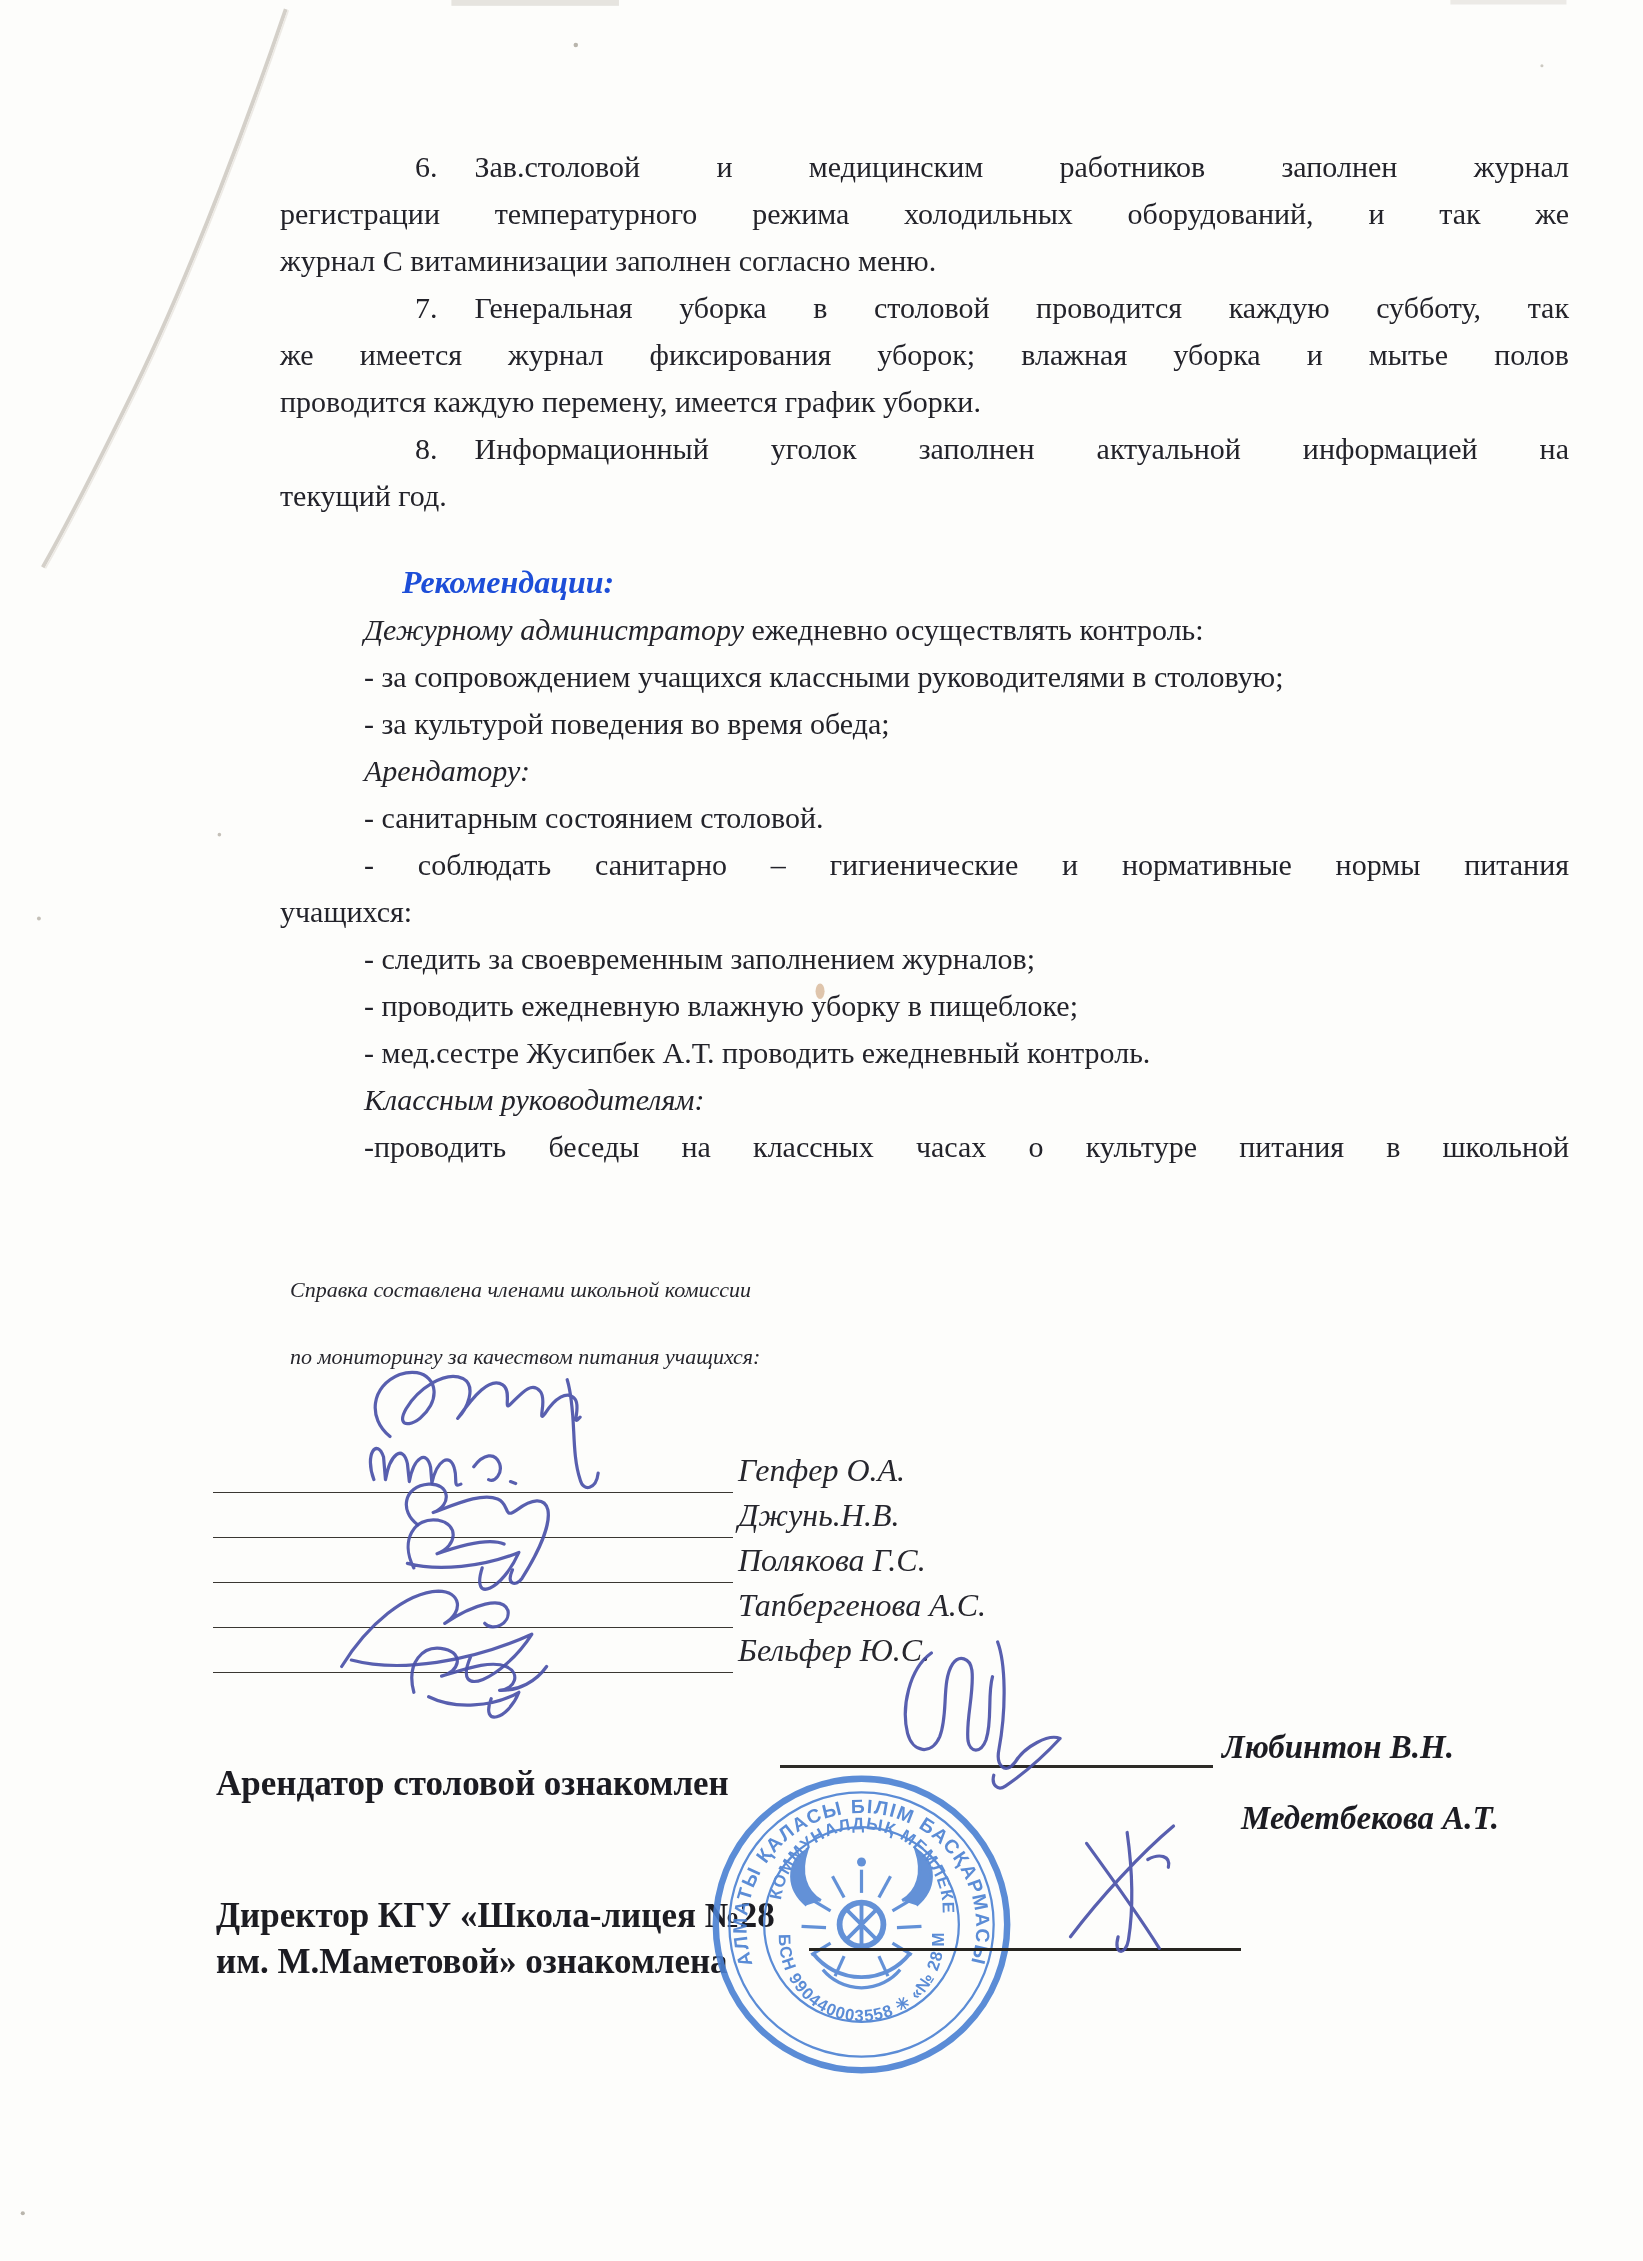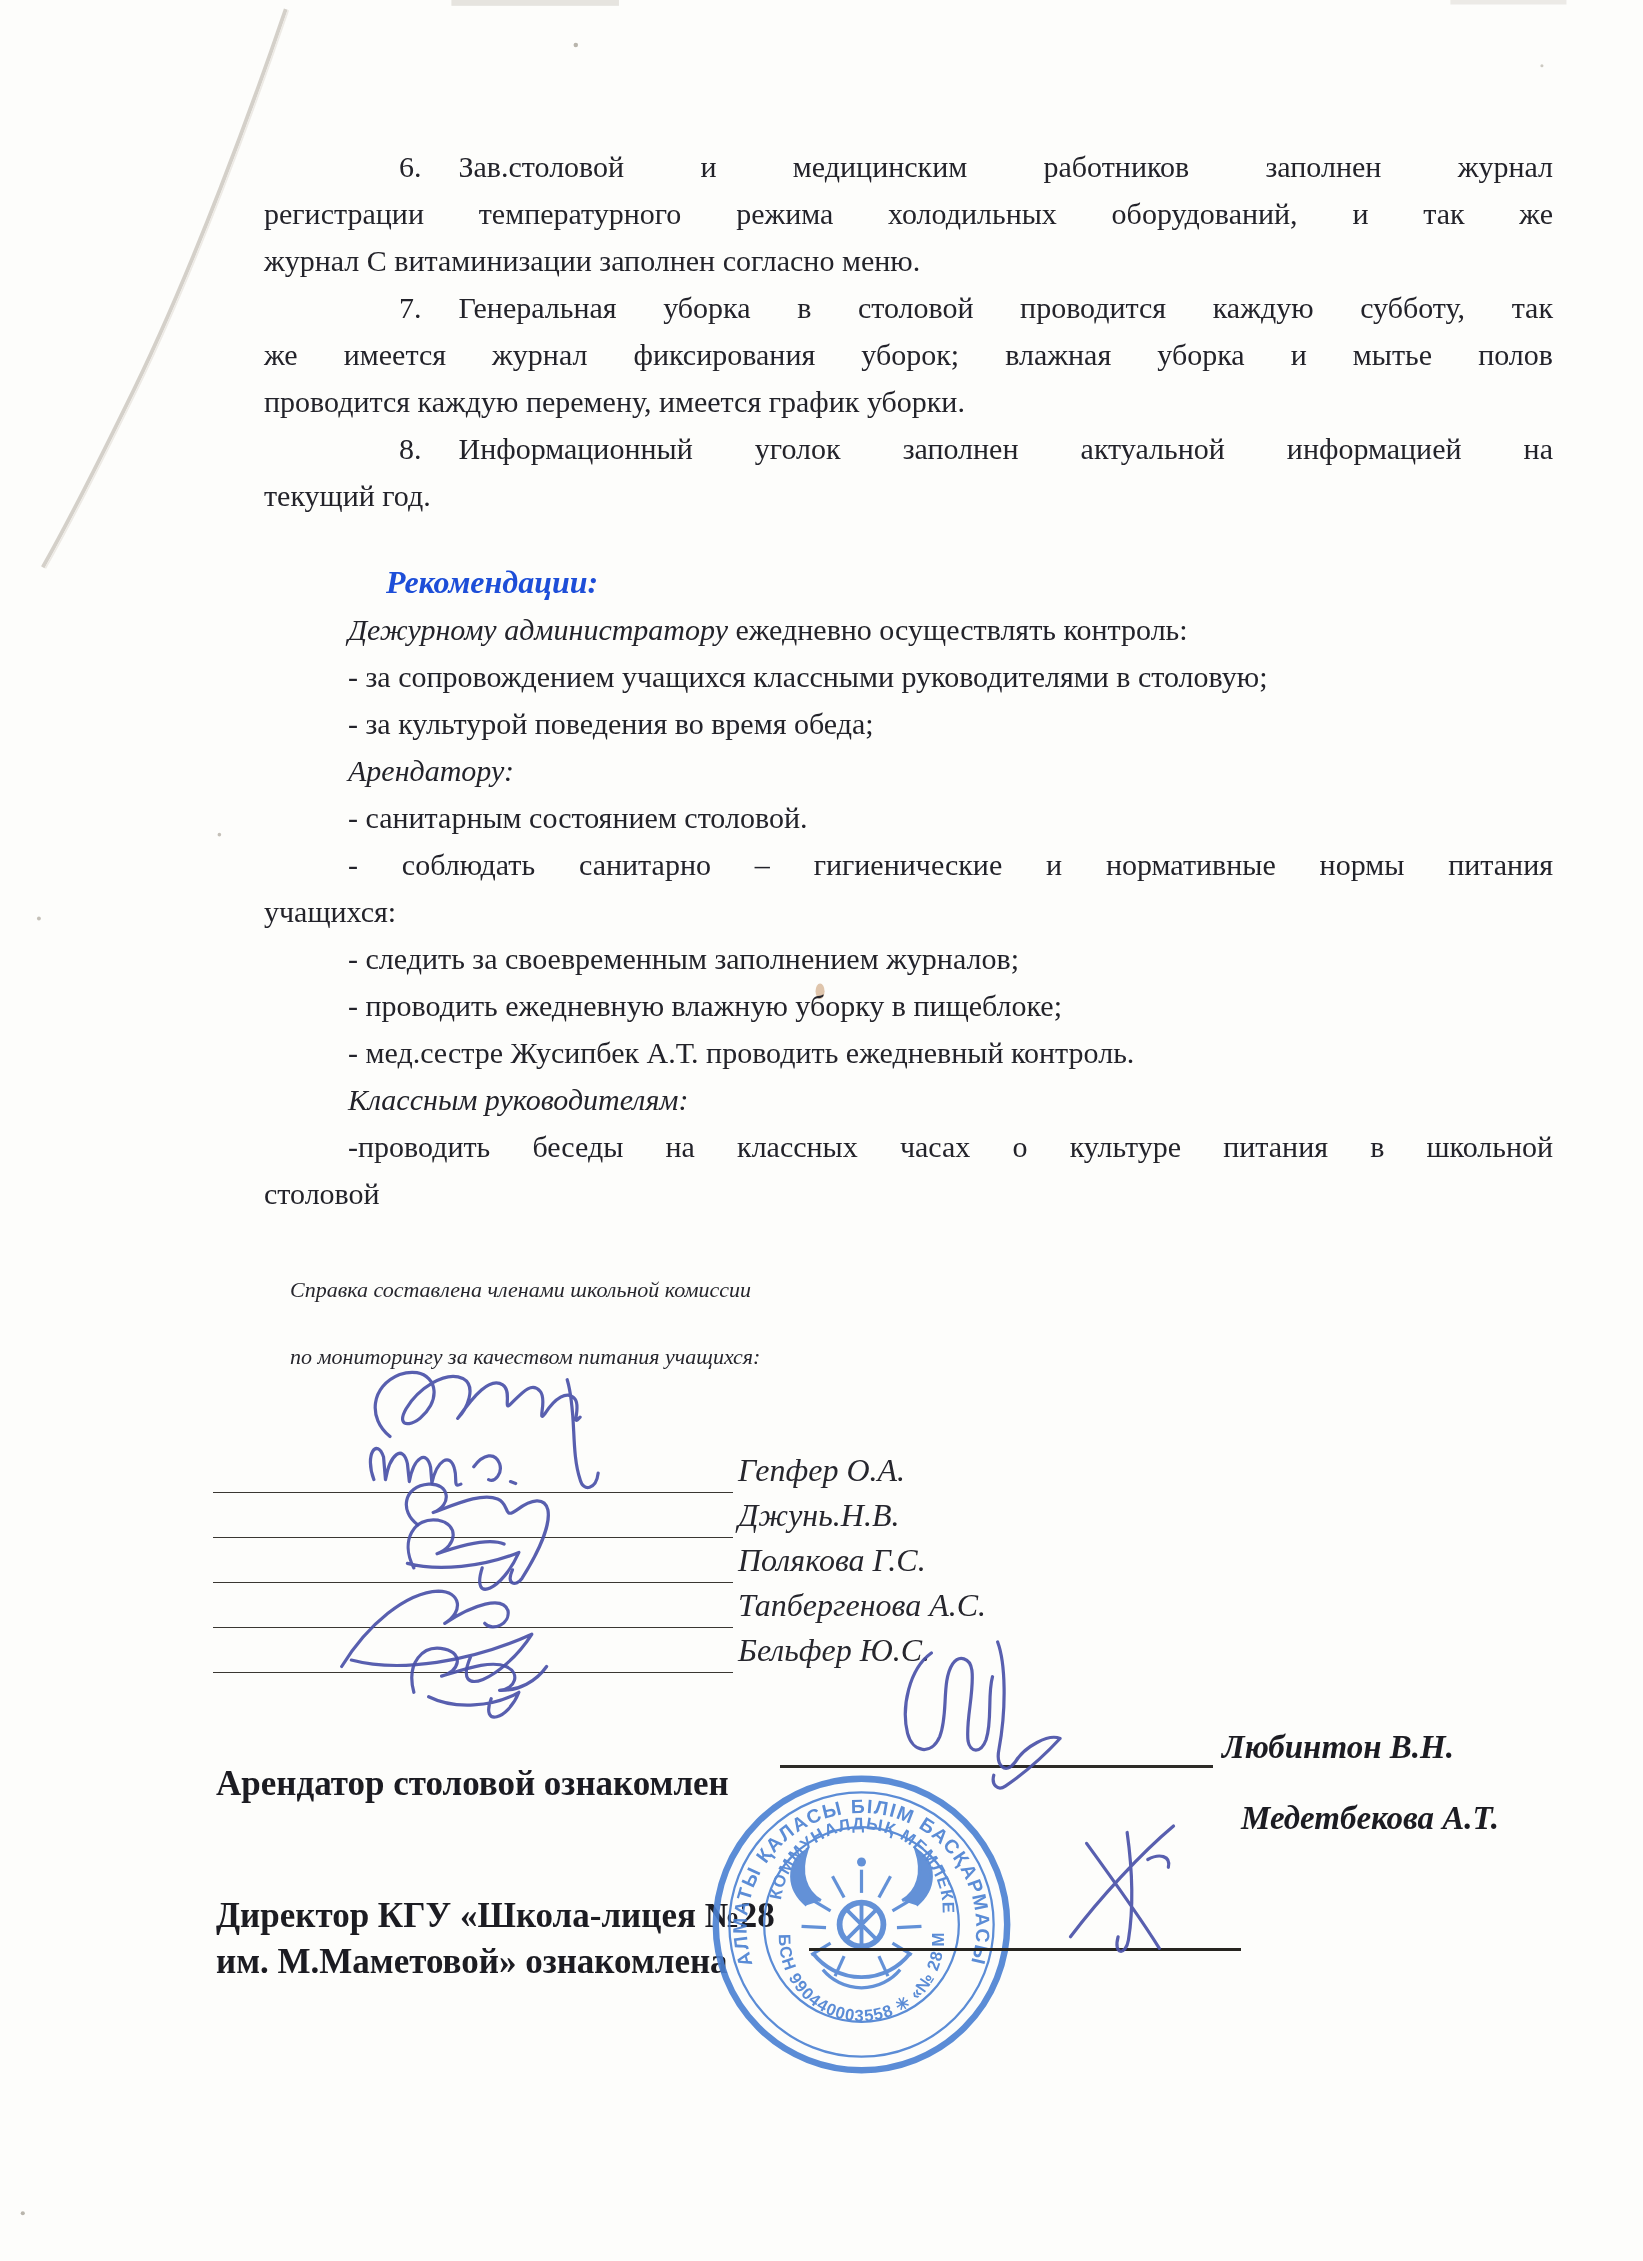--- a/index.html
+++ b/index.html
@@ -6,21 +6,21 @@
   .page{
     position:relative;
     width:1644px;height:2261px;
     background:#fdfdfb;
     overflow:hidden;
     font-family:"Liberation Serif", serif;
     color:#23232a;
   }
   
   .flow{
-    position:absolute;left:264px;top:143px;width:1289px;
+    position:absolute;left:280px;top:143px;width:1289px;
     font-size:30px;line-height:47px;
   }
   .jline{text-align:justify;text-align-last:justify;}
   .lline{text-align:left;}
   .ind-num{text-indent:135px;}
   .ind-dash{text-indent:84px;}
   .ind-head{text-indent:122px;}
   .pnum{margin-right:37px;}
   .gap{height:40px;}
   .rec-heading{font-weight:bold;font-style:italic;font-size:32px;color:#1d4ed8;}
@@ -91,21 +91,20 @@
 
     <div class="lline ind-dash">- санитарным состоянием столовой.</div>
     <div class="jline ind-dash">- соблюдать санитарно – гигиенические и нормативные нормы питания</div>
     <div class="lline">учащихся:</div>
     <div class="lline ind-dash">- следить за своевременным заполнением журналов;</div>
     <div class="lline ind-dash">- проводить ежедневную влажную уборку в пищеблоке;</div>
     <div class="lline ind-dash">- мед.сестре Жусипбек А.Т. проводить ежедневный контроль.</div>
 
     <div class="lline ind-dash"><em>Классным руководителям:</em></div>
     <div class="jline ind-dash">-проводить беседы на классных часах о культуре питания в школьной</div>
-    <div class="lline">столовой</div>
   </div>
 
   <div class="closing">
     <div>Справка составлена членами школьной комиссии</div>
     <div>по мониторингу за качеством питания учащихся:</div>
   </div>
 
   <div class="committee">
     <div class="sig-row">
         <span class="sig-line"></span>

